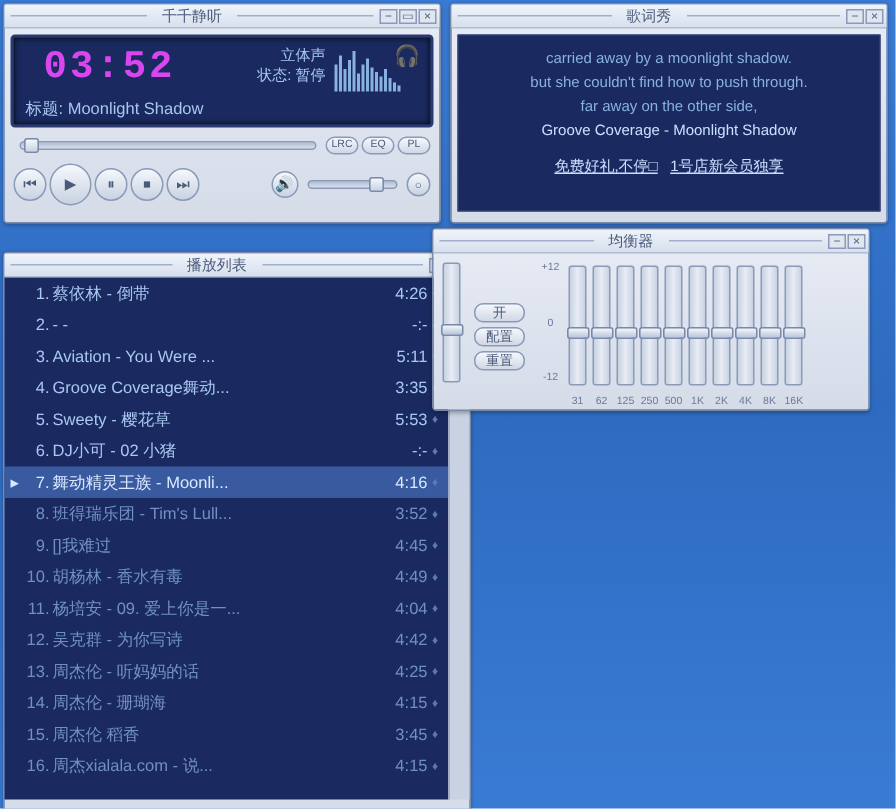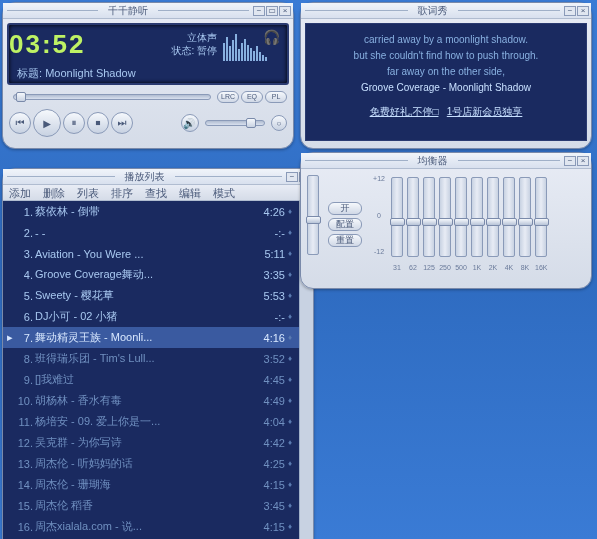--- a/index.html
+++ b/index.html
@@ -1,25 +1,25 @@
 <!DOCTYPE html>
 <html><head>
 <meta charset="utf-8">
 <style>
 *{margin:0;padding:0;box-sizing:border-box;font-family:"Microsoft YaHei",SimSun,sans-serif}
 body{background:linear-gradient(180deg,#3a7bd5 0%,#2e6bc0 50%,#3a7bd5 100%);width:597px;height:539px;position:relative;overflow:hidden}
-.panel{position:absolute;background:linear-gradient(180deg,#e8ecf5 0%,#d5dce8 100%);border:1px solid #7a8aaa;border-radius:13px;box-shadow:0 1px 3px rgba(0,0,0,.3)}
+.panel{position:absolute;background:linear-gradient(180deg,#e8ecf5 0%,#d5dce8 100%);border:1px solid #7a8aaa;border-radius:3px;box-shadow:0 1px 3px rgba(0,0,0,.3)}
 .titlebar{height:16px;background:linear-gradient(180deg,#f0f4fa 0%,#d8e0ee 100%);border-bottom:1px solid #b0bcd0;display:flex;align-items:center;font-size:10px;color:#4a5a7a;position:relative}
 .titlebar .tb-line{flex:1;height:1px;background:#a0b0c8;margin:0 4px}
 .titlebar .tb-title{padding:0 6px;white-space:nowrap}
 .winbtns{display:flex;gap:1px;padding-right:2px}
 .winbtn{width:12px;height:10px;background:#e0e6f0;border:1px solid #8a9ab8;font-size:8px;line-height:8px;text-align:center;color:#4a5a7a;cursor:pointer}
 .display{background:#1a2a60;border:2px solid #2a3a70;border-radius:3px;margin:4px;color:#a8c8f0;font-family:monospace;position:relative;box-shadow:inset 0 0 4px #000}
 #main-player{left:2px;top:2px;width:292px;height:147px}
-.time{font-size:26px;font-weight:bold;letter-spacing:2px;color:#bef264;padding:4px 0;font-family:Liberation Sans, sans-serif}
+.time{font-size:26px;font-weight:bold;letter-spacing:2px;color:#d946ef;padding:4px 20px;font-family:Liberation Mono, monospace}
 .stereo{position:absolute;right:70px;top:6px;font-size:10px;color:#a8c8f0;text-align:right;line-height:13px}
 .vis{position:absolute;right:6px;top:6px;width:58px;height:30px;display:flex;align-items:flex-end;gap:1px}
 .vis span{width:2px;background:#88b0e0}
 .track-info{padding:2px 8px 4px;font-size:11px;color:#a8c8f0}
 .btnrow{display:flex;align-items:center;gap:2px;padding:2px 6px}
 .pillbtn{width:22px;height:12px;background:linear-gradient(180deg,#f5f8fc,#d0d8e6);border:1px solid #8a9ab8;border-radius:6px;font-size:7px;text-align:center;line-height:10px;color:#4a5a7a;cursor:pointer}
 .ctrlbtn{width:22px;height:22px;background:linear-gradient(180deg,#f5f8fc,#c8d2e2);border:1px solid #8a9ab8;border-radius:11px;display:flex;align-items:center;justify-content:center;color:#4a5a7a;cursor:pointer;font-size:10px}
 .ctrlbtn.play{width:28px;height:28px;border-radius:14px}
 .hslider{flex:1;height:6px;background:linear-gradient(180deg,#b0bcd0,#d8e0ee);border:1px solid #8a9ab8;border-radius:3px;position:relative;margin:0 4px}
 .hslider .thumb{position:absolute;width:10px;height:10px;background:linear-gradient(180deg,#f5f8fc,#c8d2e2);border:1px solid #7a8aaa;border-radius:2px;top:-3px}
@@ -35,21 +35,21 @@
 .pl-list{flex:1;background:#1a2a60;overflow:hidden;position:relative}
 .pl-row{display:flex;align-items:center;height:21px;font-size:11px;color:#7090c0;padding:0 4px}
 .pl-row.active{background:#3a5aa0;color:#d8e8ff}
 .pl-row.highlight{color:#a8c8f0}
 .pl-num{width:18px;text-align:right;margin-right:2px}
 .pl-title{flex:1;white-space:nowrap;overflow:hidden;text-overflow:ellipsis}
 .pl-dur{width:32px;text-align:right}
 .pl-ico{width:10px;font-size:8px;color:#5a7ab0;text-align:center}
 .pl-scroll{width:14px;background:#c8d2e2;border-left:1px solid #a0b0c8;position:relative}
 .pl-scroll .thumb{position:absolute;left:1px;top:2px;width:11px;height:60px;background:linear-gradient(90deg,#f0f4fa,#c0cde0);border:1px solid #8a9ab8;border-radius:2px}
-#eq-panel{left:300px;top:152px;width:292px;height:137px}
+#eq-panel{left:288px;top:152px;width:292px;height:122px}
 .eq-body{display:flex;padding:6px;gap:4px}
 .eq-left{width:44px;display:flex;flex-direction:column;gap:3px;align-items:center}
 .eq-btn{width:34px;height:13px;background:linear-gradient(180deg,#f5f8fc,#d0d8e6);border:1px solid #8a9ab8;border-radius:6px;font-size:9px;text-align:center;line-height:11px;color:#4a5a7a;cursor:pointer}
 .eq-sliders{flex:1;display:flex;gap:4px;align-items:flex-start;position:relative;padding-top:2px}
 .eq-preamp{display:flex;flex-direction:column;align-items:center}
 .vslider{width:12px;height:80px;background:linear-gradient(90deg,#c8d2e2,#e8ecf5,#c8d2e2);border:1px solid #8a9ab8;border-radius:2px;position:relative}
 .vslider .thumb{position:absolute;left:-2px;width:15px;height:8px;background:linear-gradient(180deg,#f5f8fc,#b8c4d8);border:1px solid #7a8aaa;border-radius:2px}
 .eq-labels{position:absolute;bottom:-14px;left:0;right:0;display:flex;gap:4px;font-size:7px;color:#6a7a9a}
 .eq-labels span{width:12px;text-align:center}
 .eq-scale{width:16px;font-size:7px;color:#6a7a9a;text-align:center;display:flex;flex-direction:column;justify-content:space-between;height:80px}
@@ -145,29 +145,20 @@
 <div class="panel" id="playlist-panel">
   <div class="titlebar">
     <span class="tb-line"></span>
     <span class="tb-title">播放列表</span>
     <span class="tb-line"></span>
     <div class="winbtns">
       <div class="winbtn">−</div>
       <div class="winbtn">×</div>
     </div>
   </div>
-  <div class="menubar" id="pl-menu">
-      <span>添加</span>
-      <span>删除</span>
-      <span>列表</span>
-      <span>排序</span>
-      <span>查找</span>
-      <span>编辑</span>
-      <span>模式</span>
-    </div>
   <div class="pl-body">
     <div class="pl-list" id="pl-list">
         <div class="pl-row highlight">
           <span style="width:8px"></span>
           <span class="pl-num">1.</span>
           <span class="pl-title">蔡依林 - 倒带</span>
           <span class="pl-dur">4:26</span>
           <span class="pl-ico">♦</span>
         </div>
         <div class="pl-row highlight">

